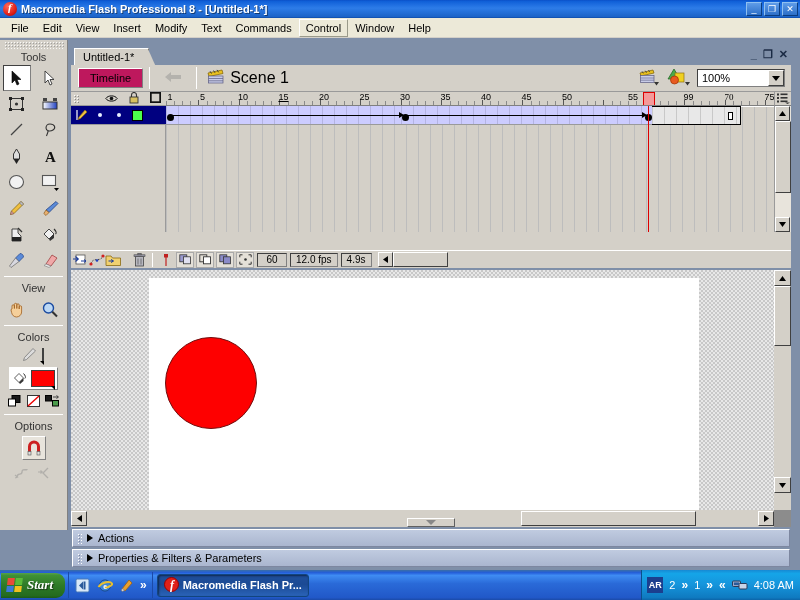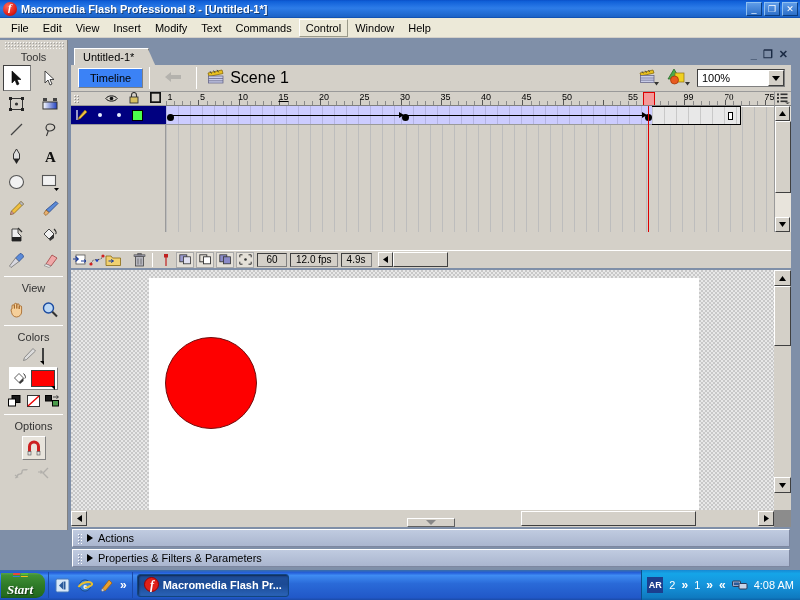--- a/index.html
+++ b/index.html
@@ -143,21 +143,21 @@
 
   
   .tl-header {
     position:absolute; left:71px; top:65px; width:720px; height:27px;
     background:#d4d0c8;
     display:flex; align-items:center;
     border-bottom:1px solid #9a9a9a;
   }
   .tl-btn {
     margin-left:7px; padding:3px 11px;
-    background:#3b82f6;
+    background:#be185d;
     border:1px solid #808080; border-top-color:#fff; border-left-color:#fff;
     font-size:11px;
   }
   .tl-divider { width:1px; height:22px; background:#9a9a9a; margin:0 6px; border-right:1px solid #fff; }
   .back-arrow { opacity:.42; margin:0 8px; }
   .scene-label { font-size:16px; display:flex; align-items:center; gap:5px; margin-left:4px;}
   .tl-right { margin-left:auto; display:flex; align-items:center; gap:5px; padding-right:6px; }
   .zoombox {
     display:flex; align-items:center;
     width:88px; height:18px; background:#fff;
@@ -345,21 +345,20 @@
   }
   .startbtn {
     height:25px; margin:2px 0 2px 1px; padding:0 12px 0 6px;
     background: linear-gradient(to bottom,#56a14c 0%,#3f9135 10%,#2e7a27 50%,#246b1f 90%,#1c5a18 100%);
     border-radius:0 9px 9px 0;
     display:flex;align-items:center;gap:5px;
     color:#fff;font-weight:bold;font-size:13px;
     text-shadow:1px 1px 1px rgba(0,0,0,.55);
     font-family:"Liberation Serif", serif;
     font-style:italic;
-    flex-direction:column;
   }
   .flaglogo {
     width:15px;height:14px;display:grid;grid-template-columns:1fr 1fr;grid-template-rows:1fr 1fr;gap:1px;
     transform:skewX(-7deg);
   }
   .flaglogo i{display:block;}
   .qlaunch {
     display:flex; align-items:center; gap:5px; padding:0 5px; height:26px;
     border-left:1px solid #1b4aa8; border-right:1px solid #1b4aa8; margin-left:3px;
   }

